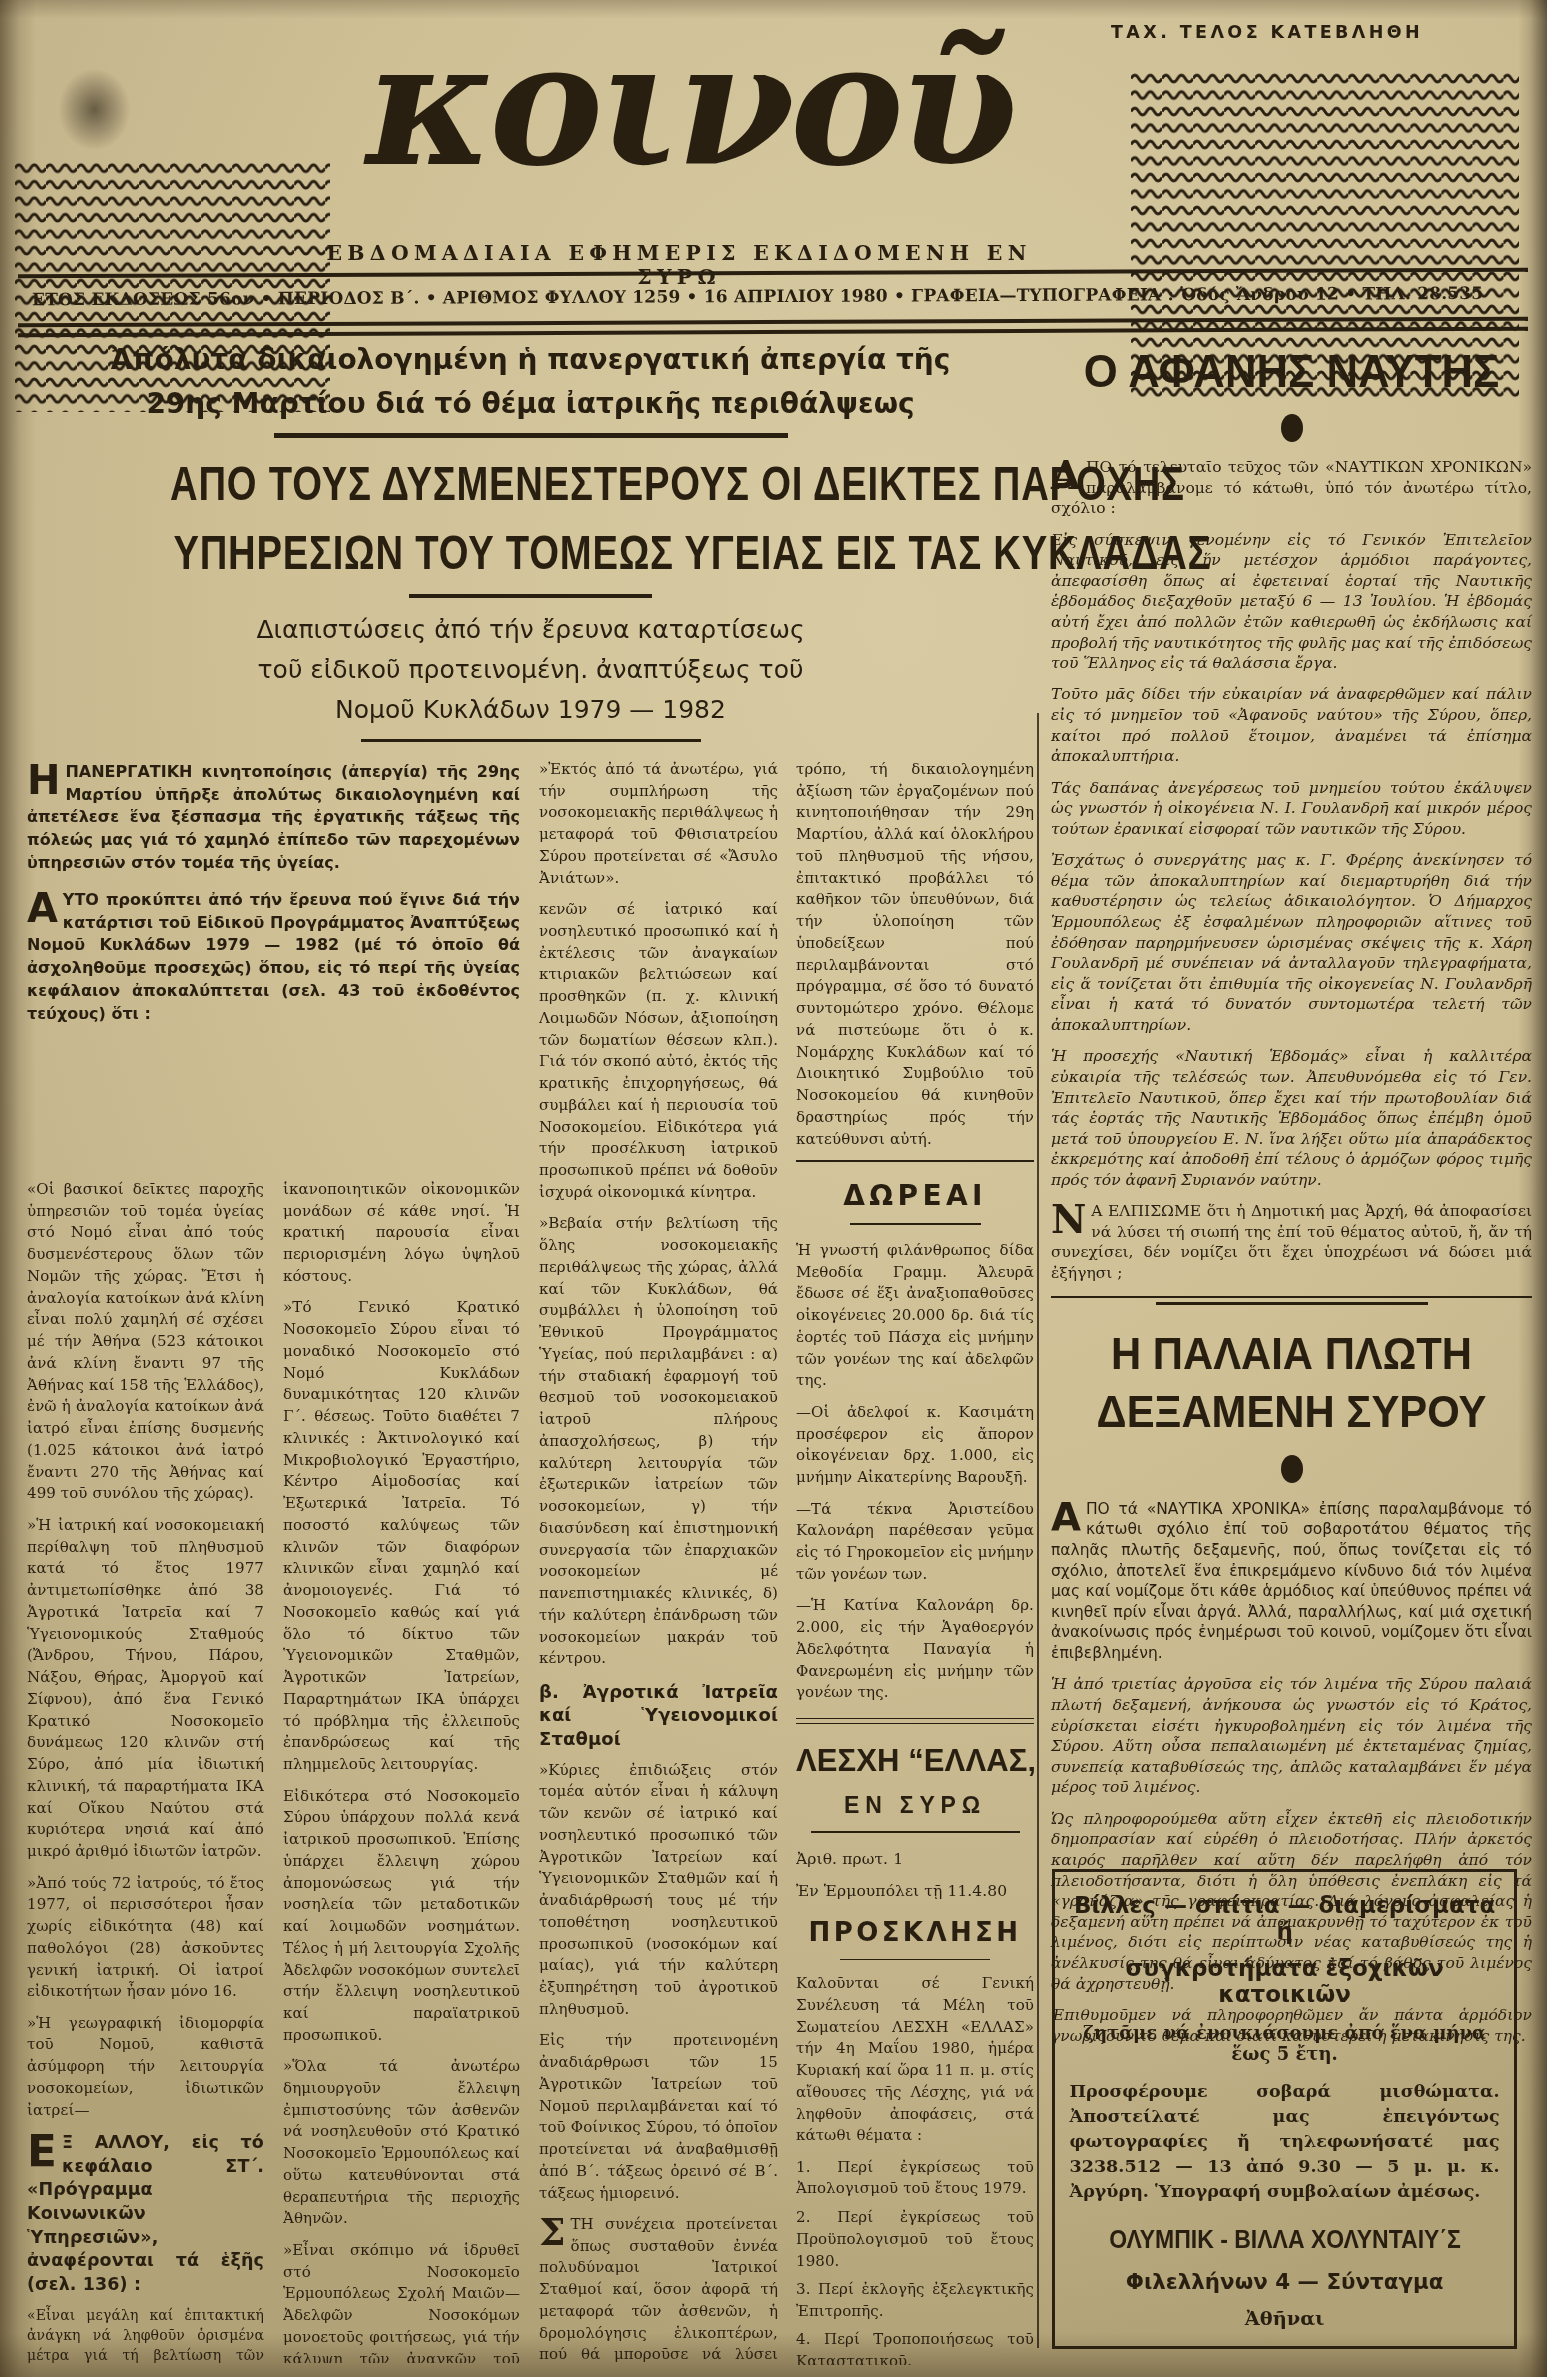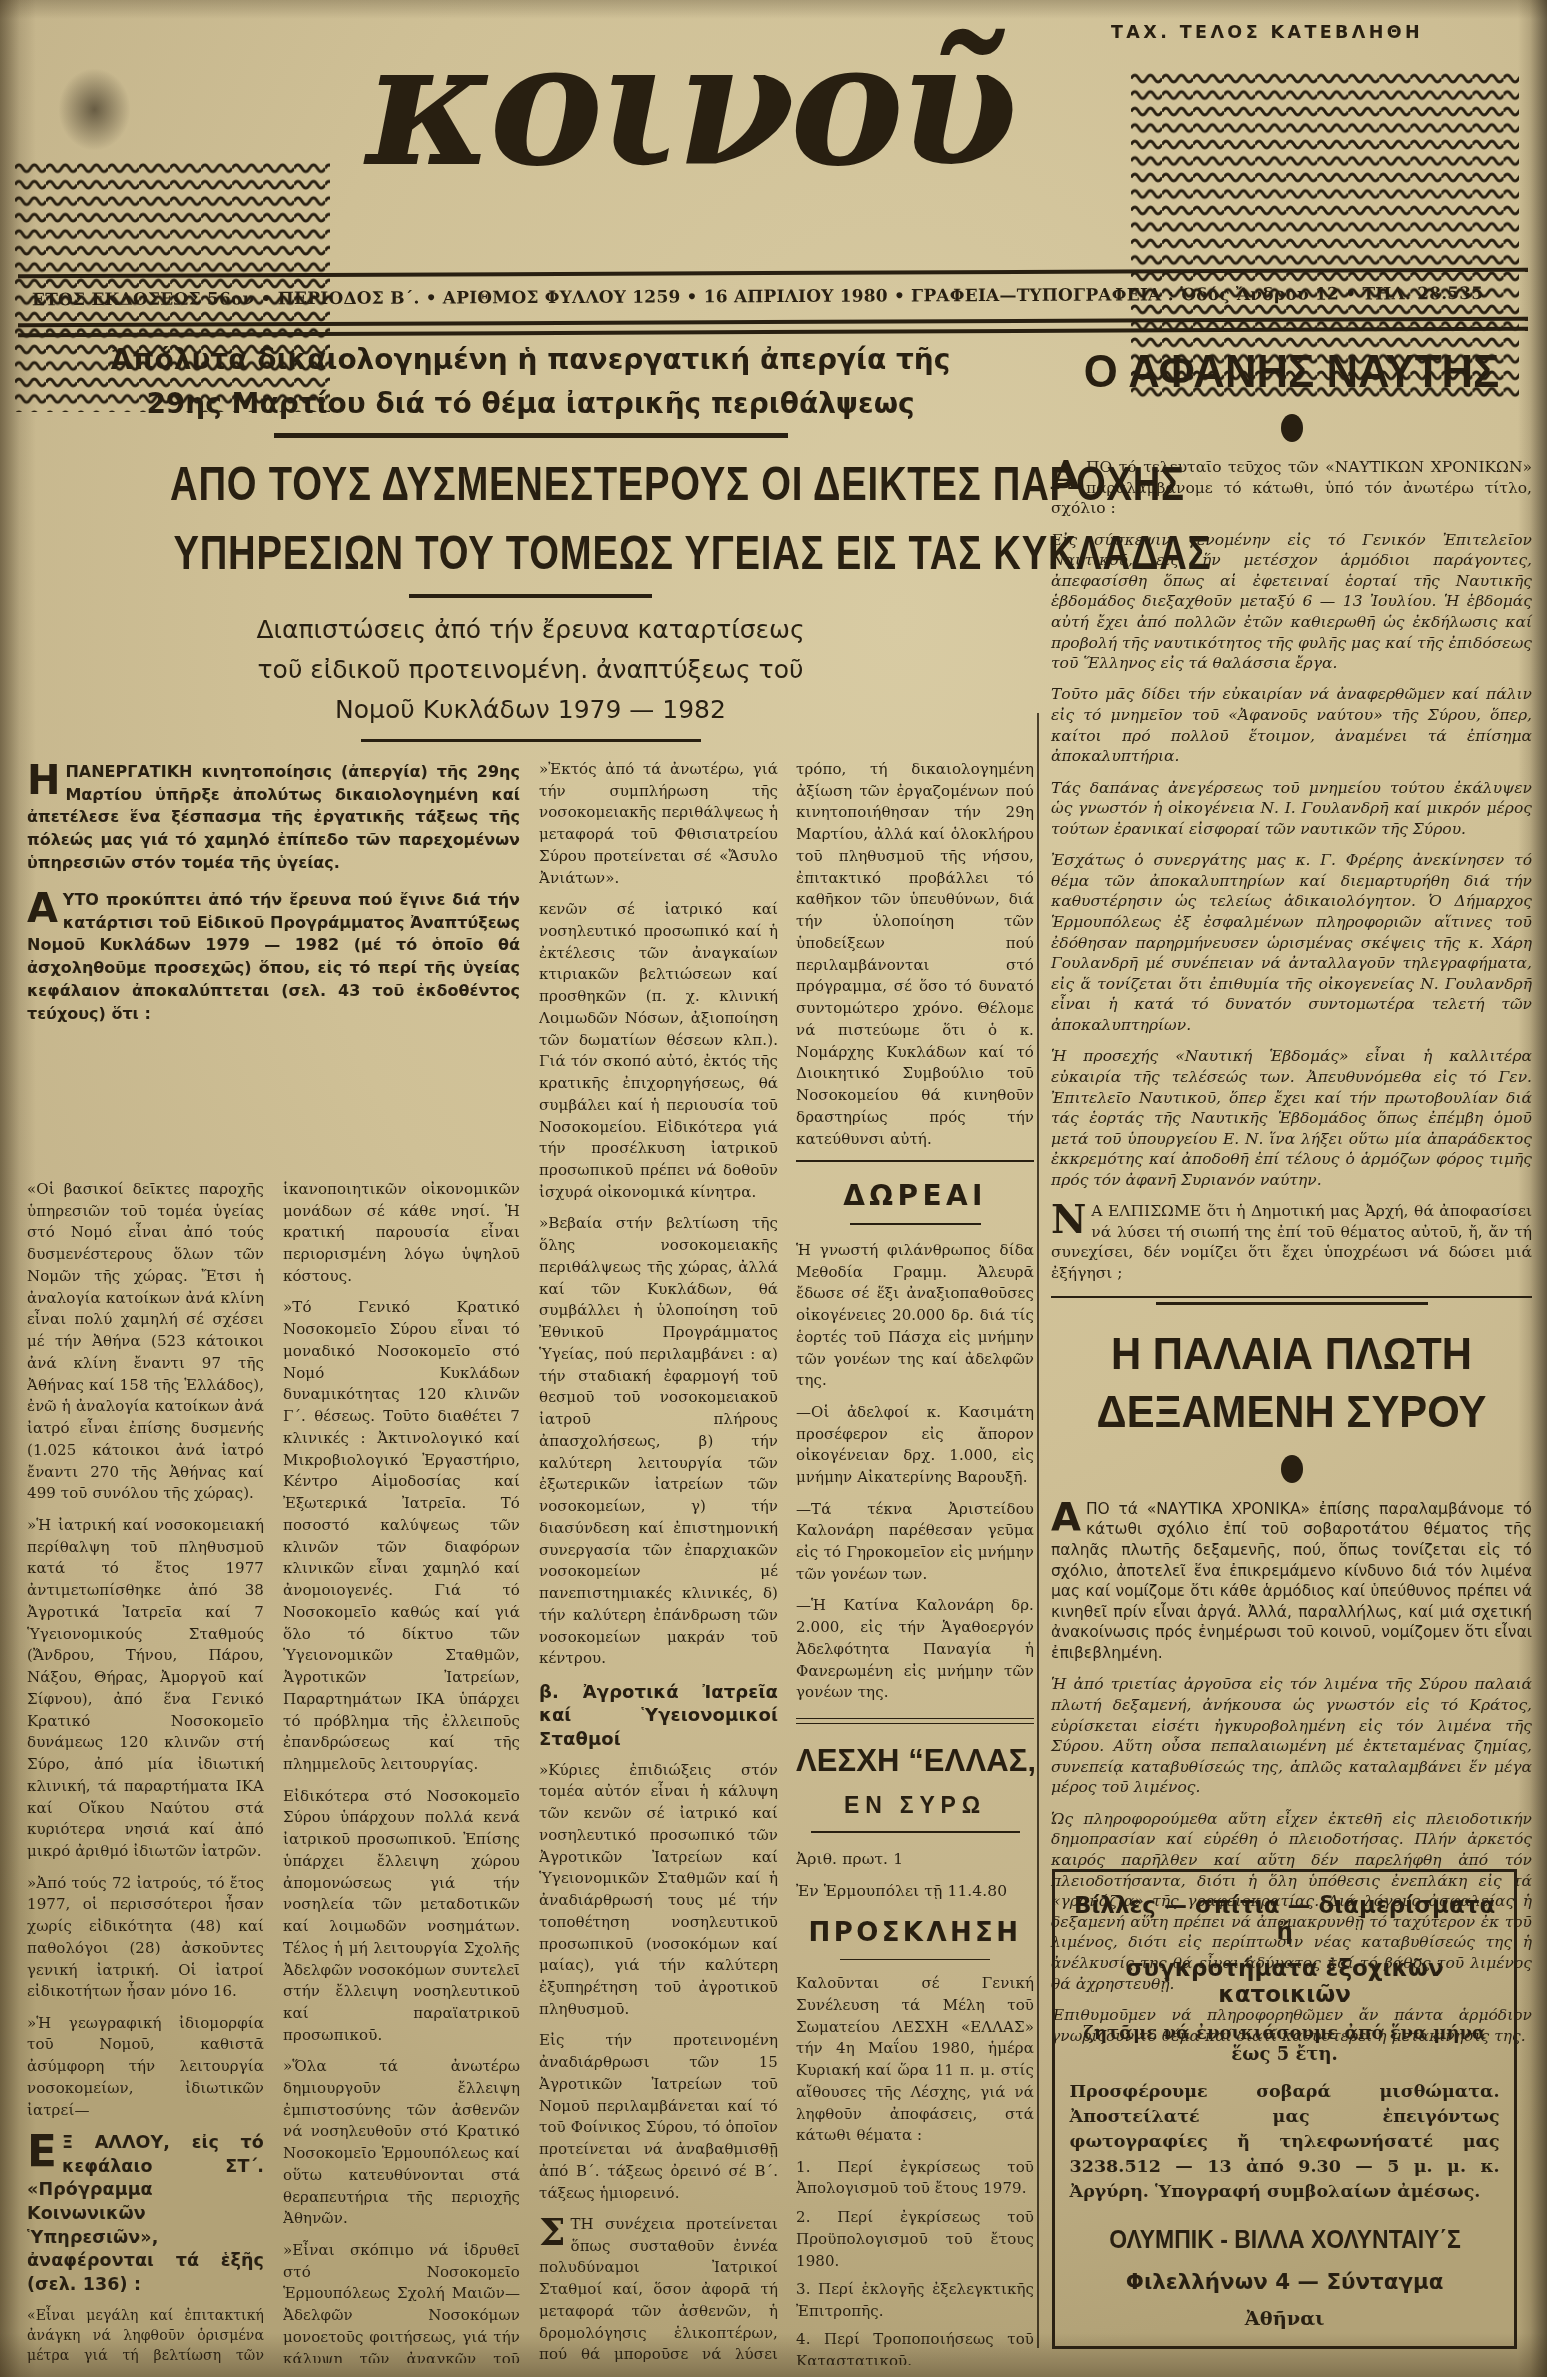--- a/index.html
+++ b/index.html
@@ -127,20 +127,21 @@
   <svg class="wave" style="left:1131px;top:70px;" width="388" height="328" viewBox="0 0 800 675">
     <defs>
         <pattern id="wv2" width="64" height="34" patternUnits="userSpaceOnUse">
       <path d="M0 17 q 8 -14 16 0 t 16 0 t 16 0 t 16 0" stroke="#281f11" stroke-width="6" fill="none"></path>
     </pattern>
       </defs>
     <rect x="0" y="0" width="800" height="675" fill="url(#wv2)"></rect>
   </svg>
 
   <div class="abs mast-title">κοινοῦ</div>
+  <div class="abs mast-sub">ΕΒΔΟΜΑΔΙΑΙΑ ΕΦΗΜΕΡΙΣ ΕΚΔΙΔΟΜΕΝΗ ΕΝ ΣΥΡΩ</div>
 
   <div class="abs rule rule-a"></div>
   <div class="abs issue-line">ΕΤΟΣ ΕΚΔΟΣΕΩΣ 56ον  •  ΠΕΡΙΟΔΟΣ Β΄.  •  ΑΡΙΘΜΟΣ ΦΥΛΛΟΥ 1259  •  16 ΑΠΡΙΛΙΟΥ 1980  •  ΓΡΑΦΕΙΑ—ΤΥΠΟΓΡΑΦΕΙΑ : Ὁδός Ἄνδρου 12  •  ΤΗΛ. 28.535</div>
   <div class="abs rule rule-b1"></div>
   <div class="abs rule rule-b2"></div>
 
   <div class="abs vdiv"></div>
 
   <div class="abs left-area">
 

